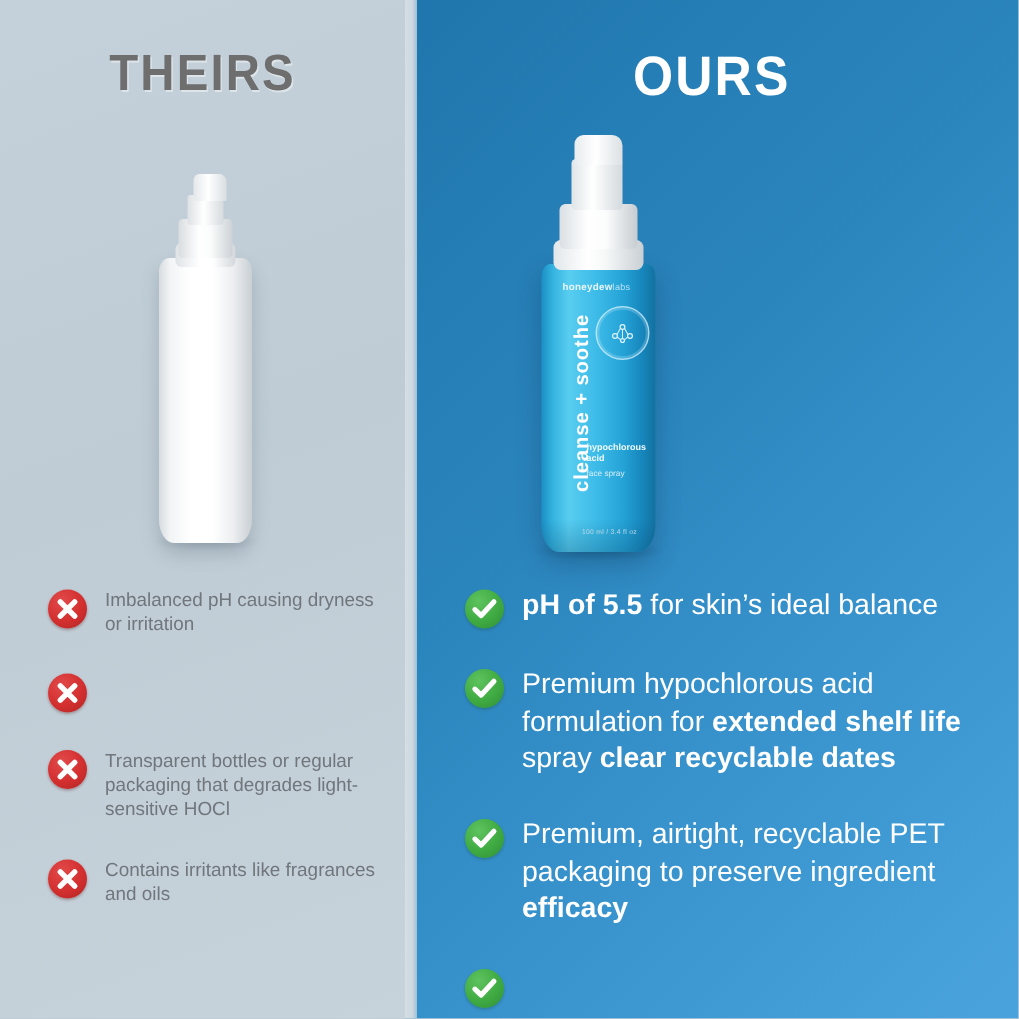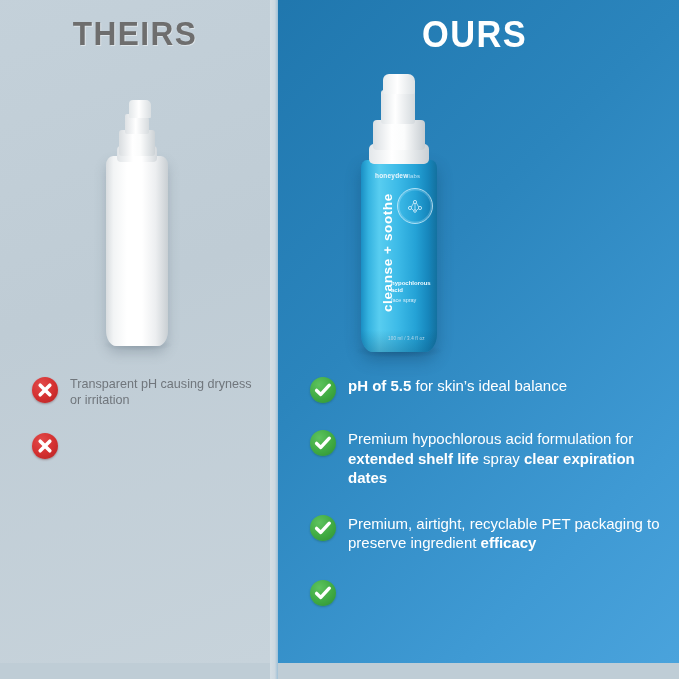--- a/index.html
+++ b/index.html
@@ -11,21 +11,20 @@
     height: 679px;
     overflow: hidden;
     font-family: "Liberation Sans", sans-serif;
     background: #bfcdd6;
   }
   .comparison {
     position: relative;
     width: 679px;
     height: 647px;
     display: flex;
-    align-items: center;
   }
 
   
   .panel-left {
     position: relative;
     width: 270px;
     height: 679px;
     background: linear-gradient(160deg, #c4d1da 0%, #bfccd5 45%, #c7d3db 100%);
     flex: 0 0 270px;
     overflow: hidden;
@@ -315,21 +314,21 @@
   .bullet-text {
     margin-left: 12px;
     font-size: 12.6px;
     line-height: 1.28;
   }
   .bullets-left .bullet-text {
     color: #70767c;
   }
   .bullets-right .bullet-text {
     color: #ffffff;
-    font-size: 15px;
+    font-size: 19px;
     line-height: 1.3;
   }
   .bullets-right .bullet-text b { font-weight: bold; }
 
   .bullets-left .bullet { margin-bottom: 24px; }
   .bullets-right .bullet { margin-bottom: 26px; }
 </style>
 </head>
 <body>
 
@@ -349,32 +348,48 @@
     </div>
 
     <div class="bullets bullets-left">
 
       <div class="bullet">
         <span class="bullet-icon icon-x">
           <svg width="26" height="26" viewBox="0 0 26 26">
             <path d="M8.2 8.2 L17.8 17.8 M17.8 8.2 L8.2 17.8" stroke="#ffffff" stroke-width="3.6" stroke-linecap="round"></path>
           </svg>
         </span>
-        <span class="bullet-text">Transparent pH causing dryness or irritation</span>
+        <span class="bullet-text">Imbalanced pH causing dryness or irritation</span>
       </div>
 
       <div class="bullet">
         <span class="bullet-icon icon-x">
           <svg width="26" height="26" viewBox="0 0 26 26">
             <path d="M8.2 8.2 L17.8 17.8 M17.8 8.2 L8.2 17.8" stroke="#ffffff" stroke-width="3.6" stroke-linecap="round"></path>
           </svg>
         </span>
       </div>
 
-
+      <div class="bullet">
+        <span class="bullet-icon icon-x">
+          <svg width="26" height="26" viewBox="0 0 26 26">
+            <path d="M8.2 8.2 L17.8 17.8 M17.8 8.2 L8.2 17.8" stroke="#ffffff" stroke-width="3.6" stroke-linecap="round"></path>
+          </svg>
+        </span>
+        <span class="bullet-text">Transparent bottles or regular packaging that degrades light-sensitive HOCl</span>
+      </div>
+
+      <div class="bullet">
+        <span class="bullet-icon icon-x">
+          <svg width="26" height="26" viewBox="0 0 26 26">
+            <path d="M8.2 8.2 L17.8 17.8 M17.8 8.2 L8.2 17.8" stroke="#ffffff" stroke-width="3.6" stroke-linecap="round"></path>
+          </svg>
+        </span>
+        <span class="bullet-text">Contains irritants like fragrances and oils</span>
+      </div>
 
     </div>
   </div>
 
   <div class="divider-strip"></div>
 
   <div class="panel-right">
 
     <div class="heading heading-ours">OURS</div>
 
@@ -424,21 +439,21 @@
         </span>
       </div>
 
       <div class="bullet">
         <span class="bullet-icon icon-check">
           <svg width="26" height="26" viewBox="0 0 26 26">
             <path d="M6.6 13.4 L10.8 17.4 L19.3 8.2" stroke="#ffffff" stroke-width="3.4" fill="none" stroke-linecap="round" stroke-linejoin="round"></path>
           </svg>
         </span>
         <span class="bullet-text">
-          <span>Premium hypochlorous acid formulation for </span><b>extended shelf life</b><span> spray </span><b>clear expiration dates</b>
+          <span>Premium hypochlorous acid formulation for </span><b>extended shelf life</b><span> spray </span><b>clear recyclable dates</b>
         </span>
       </div>
 
       <div class="bullet">
         <span class="bullet-icon icon-check">
           <svg width="26" height="26" viewBox="0 0 26 26">
             <path d="M6.6 13.4 L10.8 17.4 L19.3 8.2" stroke="#ffffff" stroke-width="3.4" fill="none" stroke-linecap="round" stroke-linejoin="round"></path>
           </svg>
         </span>
         <span class="bullet-text">

